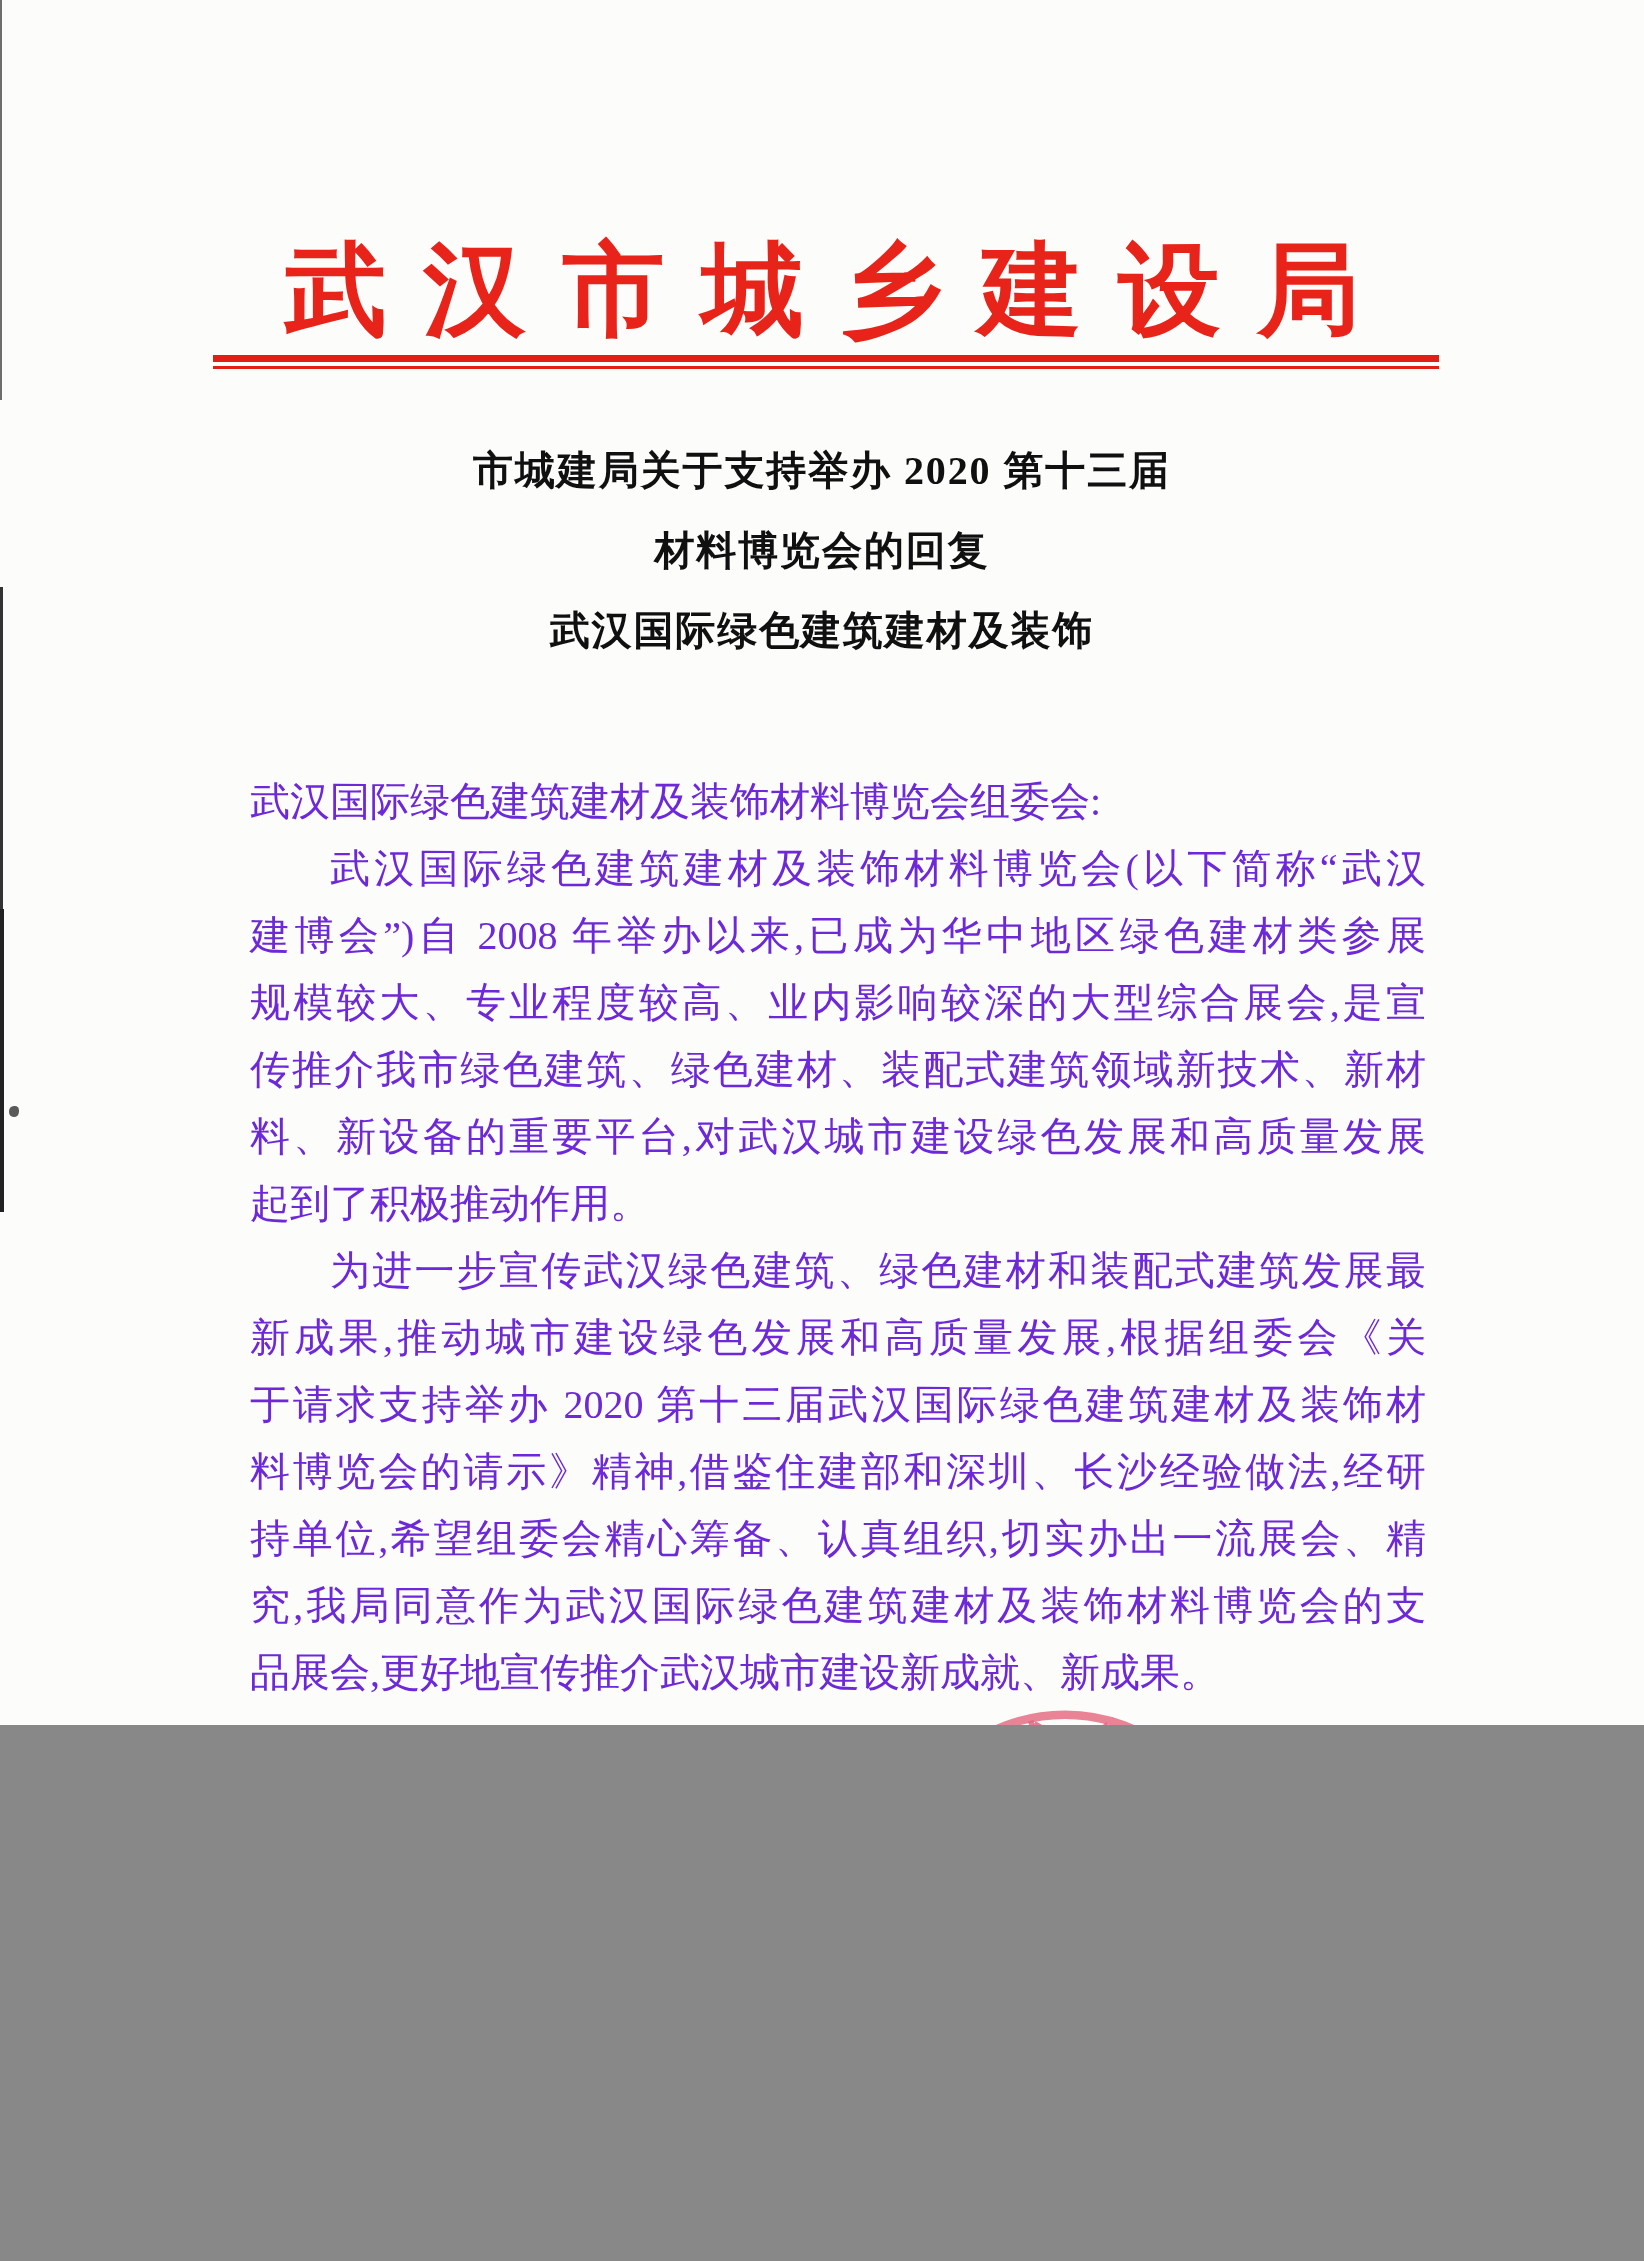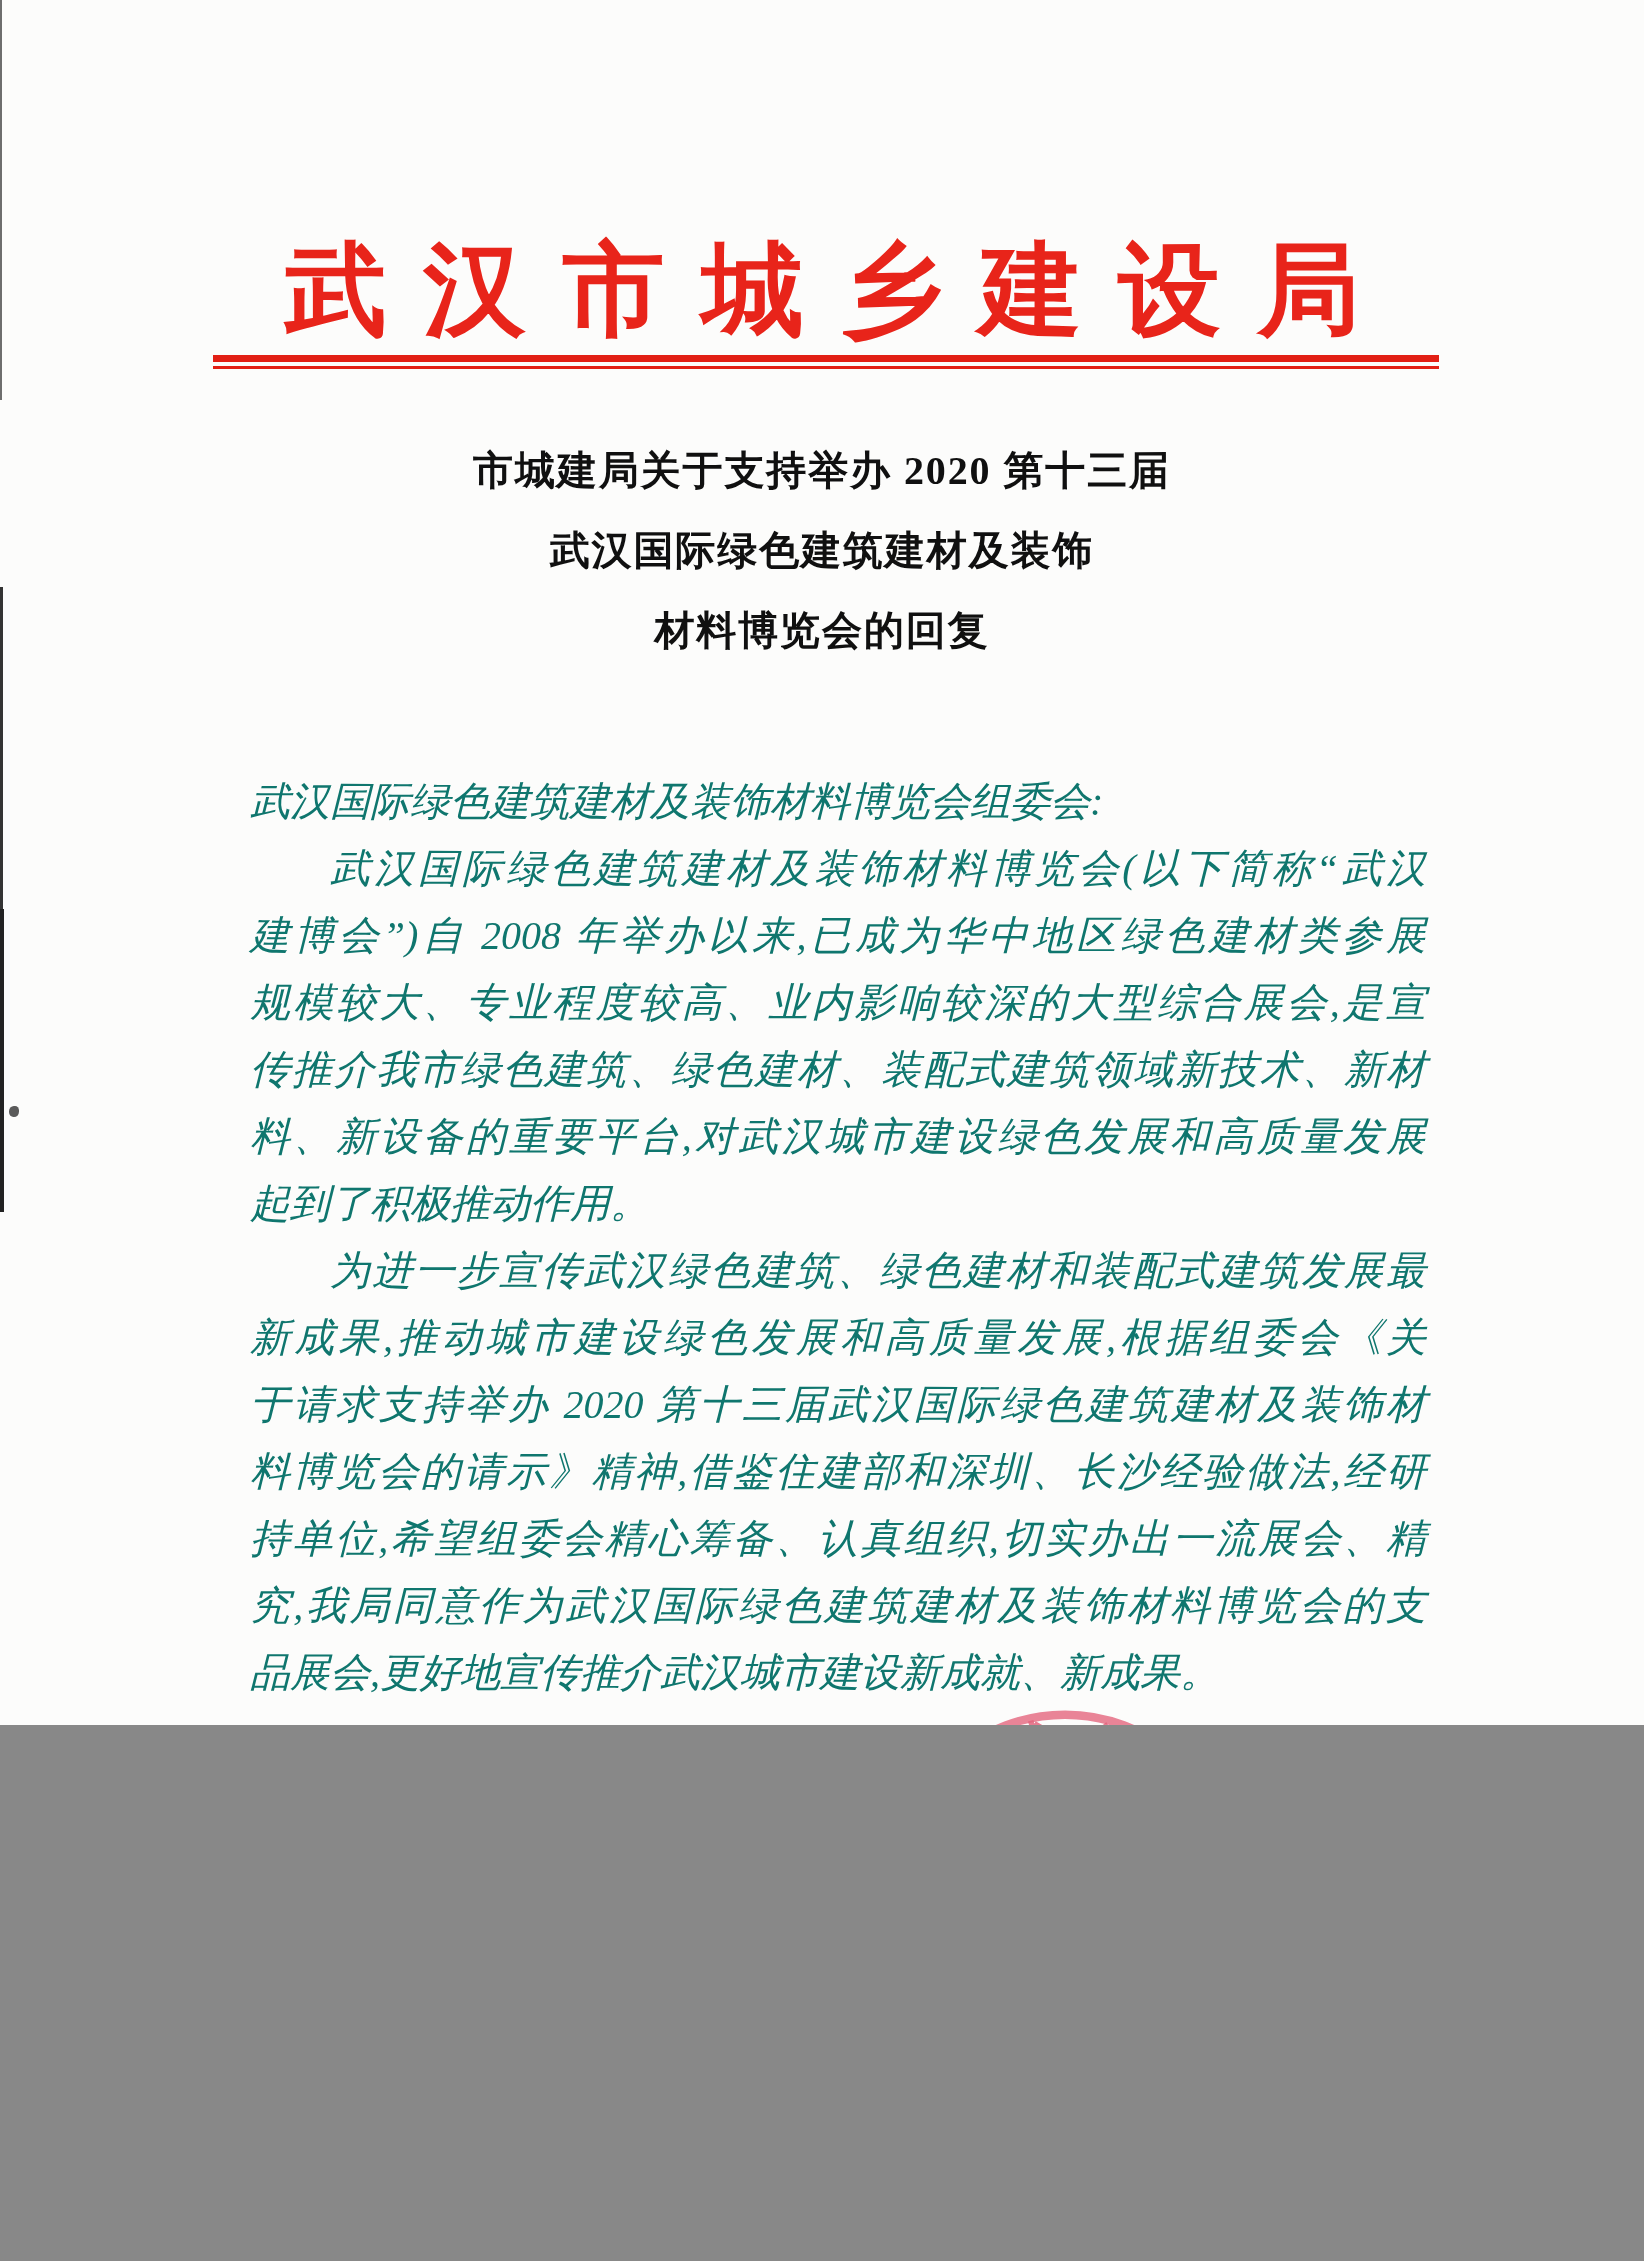--- a/index.html
+++ b/index.html
@@ -31,21 +31,21 @@
   
   .doc-title{
     position:absolute;left:0;top:431px;width:1644px;
     text-align:center;color:#101010;font-weight:700;
     font-size:40px;line-height:80px;letter-spacing:1.9px;
   }
 
   
   .body-block{
     position:absolute;left:250px;top:768px;width:1176px;
-    color:#0f766e;font-size:40px;font-style:italic;
+    color:#6d28d9;font-size:40px;
   }
   .bline{
     width:1176px;height:67px;line-height:67px;white-space:nowrap;
   }
   .just{
     white-space:normal;
     text-align:justify;
     text-align-last:justify;
   }
   .indent{text-indent:80px;}
@@ -74,22 +74,22 @@
   <div class="edge-strip-b"></div>
   <div class="edge-strip-c"></div>
   <div class="speck"></div>
 
   <div class="org-name" style="color:#e8241a;">武汉市城乡建设局</div>
   <div class="rule rule-top-thick" style="background:#e21f14;"></div>
   <div class="rule rule-top-thin" style="background:#e21f14;"></div>
 
   <div class="doc-title">
     <div>市城建局关于支持举办 2020 第十三届</div>
+    <div>材料博览会的回复</div>
     <div>武汉国际绿色建筑建材及装饰</div>
-    <div>材料博览会的回复</div>
   </div>
 
   <div class="body-block">
     <div class="bline">武汉国际绿色建筑建材及装饰材料博览会组委会:</div>
     <div class="bline just indent">武汉国际绿色建筑建材及装饰材料博览会(以下简称“武汉</div>
     <div class="bline just">建博会”)自 2008 年举办以来,已成为华中地区绿色建材类参展</div>
     <div class="bline just">规模较大、专业程度较高、业内影响较深的大型综合展会,是宣</div>
     <div class="bline just">传推介我市绿色建筑、绿色建材、装配式建筑领域新技术、新材</div>
     <div class="bline just">料、新设备的重要平台,对武汉城市建设绿色发展和高质量发展</div>
     <div class="bline">起到了积极推动作用。</div>

